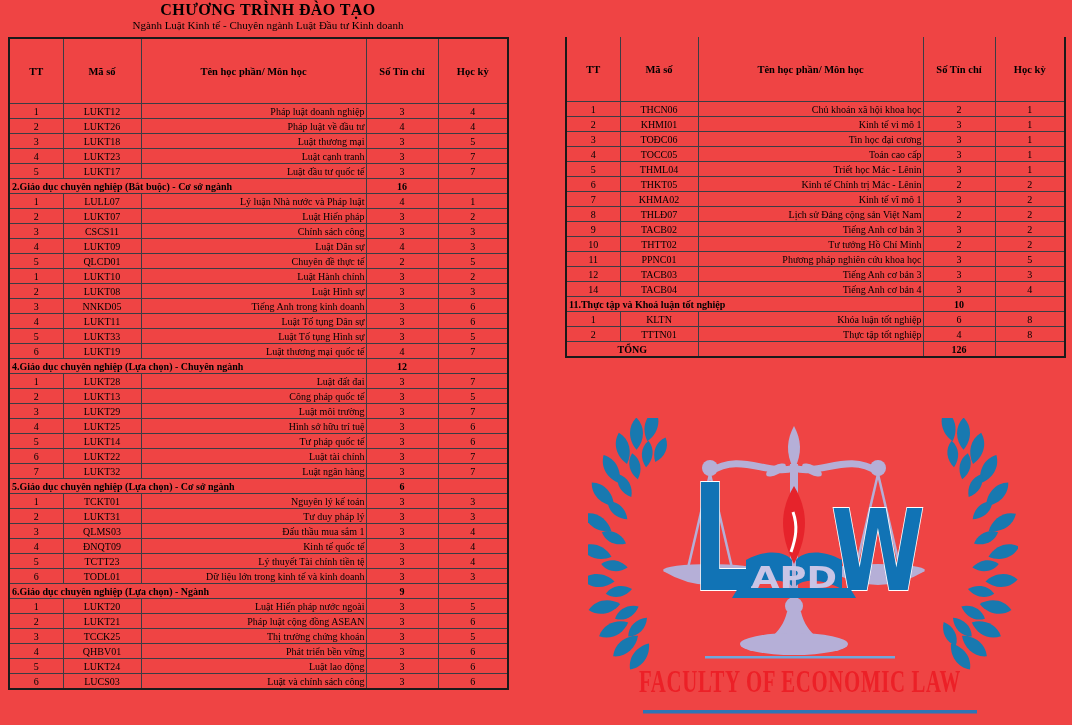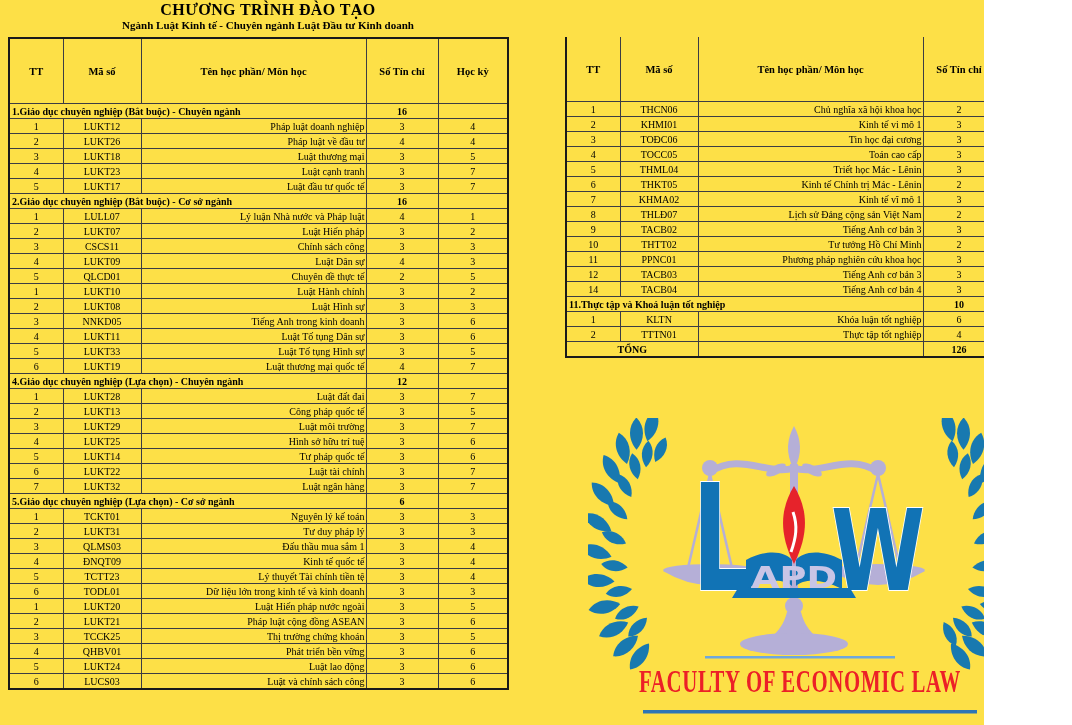--- a/index.html
+++ b/index.html
@@ -1,22 +1,22 @@
 <!DOCTYPE html>
 <html style="--blue: #1173b5; --laurel: #1879b0; --lavender: #b5afd7; --lavender2: #c9c5e6; --red: #e6232b; --caption-red: #ec2027; --line-light: #6fa8dc; --line-dark: #2e75b6;"><head>
 <meta charset="utf-8">
 <style>
   html,body{margin:0;padding:0;background:#fff;}
-  .page{position:relative;width:984px;height:725px;background:#fde047;overflow:hidden;
+  .page{position:relative;width:1072px;height:725px;background:#ef4444;overflow:hidden;
         font-family:"Liberation Serif","DejaVu Serif",serif;color:#000;}
 
   
   .titles{position:absolute;left:0;top:1px;width:536px;text-align:center;}
   .title{font-size:16px;font-weight:bold;letter-spacing:.4px;line-height:18px;}
-  .subtitle{font-size:11px;font-weight:bold;line-height:13px;}
+  .subtitle{font-size:11px;font-weight:normal;line-height:13px;}
 
   
   .curr-table{position:absolute;top:37px;border-collapse:collapse;table-layout:fixed;
               font-size:10px;border:2px solid #1a1a1a;}
   .curr-table.left{left:8px;width:499px;}
   .curr-table.right{left:565px;width:500px;border-top:none;}
   .curr-table.right thead th{border-top:none;}
   .curr-table th,.curr-table td{border:1px solid #3c3c44;overflow:hidden;white-space:nowrap;
               padding:0 1px;height:14px;line-height:13px;}
   .curr-table thead th{height:64px;font-size:10.5px;font-weight:bold;text-align:center;margin-top:35px;}
@@ -59,25 +59,20 @@
         <tr>
           <th>TT</th>
           <th>Mã số</th>
           <th>Tên học phần/ Môn học</th>
           <th>Số Tín chỉ</th>
           <th>Học kỳ</th>
         </tr>
       </thead>
       <tbody>
         <tr>
-          <td class="sec-label" colspan="3">1.Giáo dục chuyên nghiệp (Bắt buộc) - Chuyên ngành</td>
-          <td class="sec-credits">16</td>
-          <td></td>
-        </tr>
-        <tr>
           <td class="c">1</td>
           <td class="c">LUKT12</td>
           <td class="name">Pháp luật doanh nghiệp</td>
           <td class="c">3</td>
           <td class="c">4</td>
         </tr>
         <tr>
           <td class="c">2</td>
           <td class="c">LUKT26</td>
           <td class="name">Pháp luật về đầu tư</td>
@@ -280,20 +275,25 @@
           <td class="name">Lý thuyết Tài chính tiền tệ</td>
           <td class="c">3</td>
           <td class="c">4</td>
         </tr>
         <tr>
           <td class="c">6</td>
           <td class="c">TODL01</td>
           <td class="name">Dữ liệu lớn trong kinh tế và kinh doanh</td>
           <td class="c">3</td>
           <td class="c">3</td>
+        </tr>
+        <tr>
+          <td class="sec-label" colspan="3">6.Giáo dục chuyên nghiệp (Lựa chọn) - Ngành</td>
+          <td class="sec-credits">9</td>
+          <td></td>
         </tr>
         <tr>
           <td class="c">1</td>
           <td class="c">LUKT20</td>
           <td class="name">Luật Hiến pháp nước ngoài</td>
           <td class="c">3</td>
           <td class="c">5</td>
         </tr>
         <tr>
           <td class="c">2</td>
@@ -346,21 +346,21 @@
           <th>Mã số</th>
           <th>Tên học phần/ Môn học</th>
           <th>Số Tín chỉ</th>
           <th>Học kỳ</th>
         </tr>
       </thead>
       <tbody>
         <tr>
           <td class="c">1</td>
           <td class="c">THCN06</td>
-          <td class="name">Chủ nghĩa xã hội khoa học</td>
+          <td class="name">Chủ khoán xã hội khoa học</td>
           <td class="c">2</td>
           <td class="c">1</td>
         </tr>
         <tr>
           <td class="c">2</td>
           <td class="c">KHMI01</td>
           <td class="name">Kinh tế vi mô 1</td>
           <td class="c">3</td>
           <td class="c">1</td>
         </tr>

